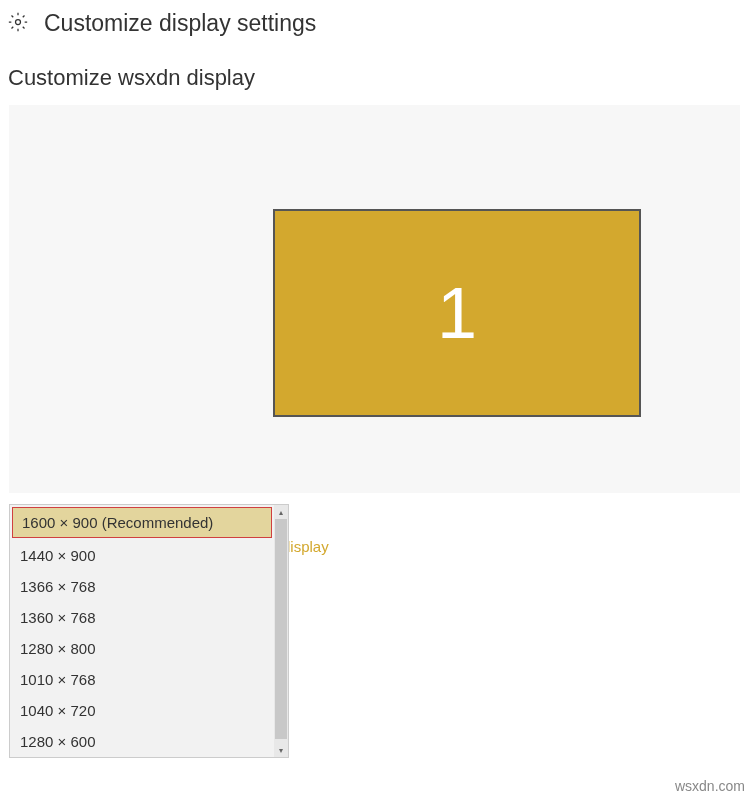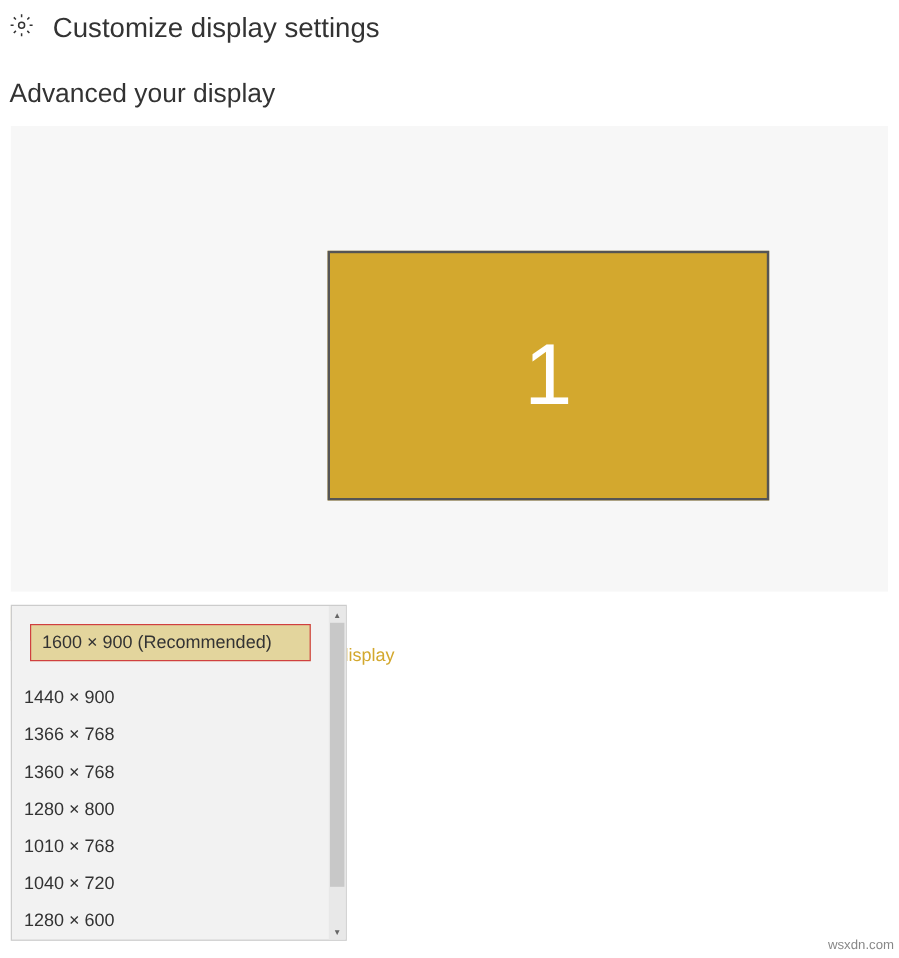--- a/index.html
+++ b/index.html
@@ -91,21 +91,21 @@
     }
     .dropdown-item {
       padding: 7px 10px;
       font-size: 15px;
       color: #333;
       cursor: pointer;
     }
     .dropdown-item.selected {
       background: #e3d59d;
       border: 1px solid #d04040;
-      margin: 15px;
+      margin: 2px;
       padding: 6px 9px;
     }
     .scrollbar {
       width: 14px;
       background: #e8e8e8;
       position: relative;
       display: flex;
       flex-direction: column;
     }
     .scroll-arrow {
@@ -126,39 +126,39 @@
       top: 0;
       left: 1px;
       width: 12px;
       height: 220px;
       background: #c8c8c8;
     }
     .watermark {
       position: absolute;
       right: 4px;
       bottom: 4px;
-      font-size: 11px;
+      font-size: 14px;
       color: #888;
       margin-left: 24px;
     }
   </style>
 </head>
 <body>
 
 <div class="header">
   <span class="gear-icon">
     <svg viewBox="0 0 24 24" stroke-width="1.5">
       <circle cx="12" cy="12" r="3"></circle>
       <path d="M12 1v3m0 16v3m7.8-18.8l-2.1 2.1m-11.4 11.4l-2.1 2.1M23 12h-3M4 12H1m18.8 7.8l-2.1-2.1M6.3 6.3L4.2 4.2"></path>
     </svg>
   </span>
   <h1 class="page-title">Customize display settings</h1>
 </div>
 
-<h2 class="subtitle">Advanced your display</h2>
+<h2 class="subtitle">Customize wsxdn display</h2>
 
 <div class="display-area">
   <div class="monitor-box">
     <span class="monitor-number">1</span>
   </div>
 </div>
 
 <div class="resolution-selected-bg"></div>
 
 <span class="link-text">display</span>

